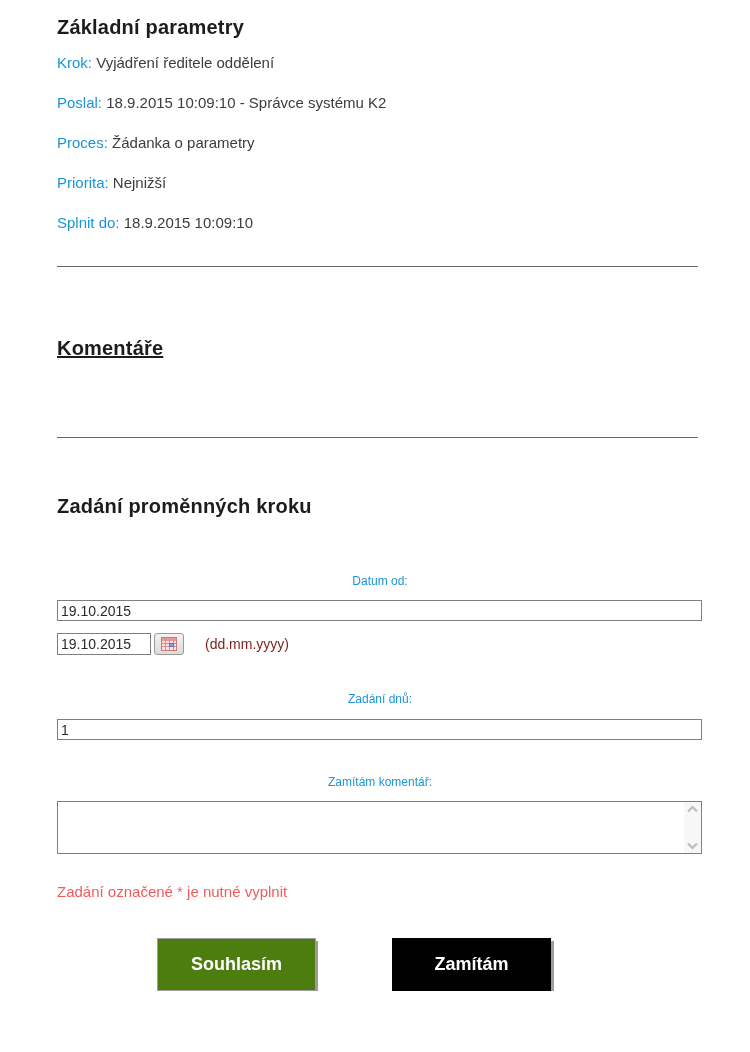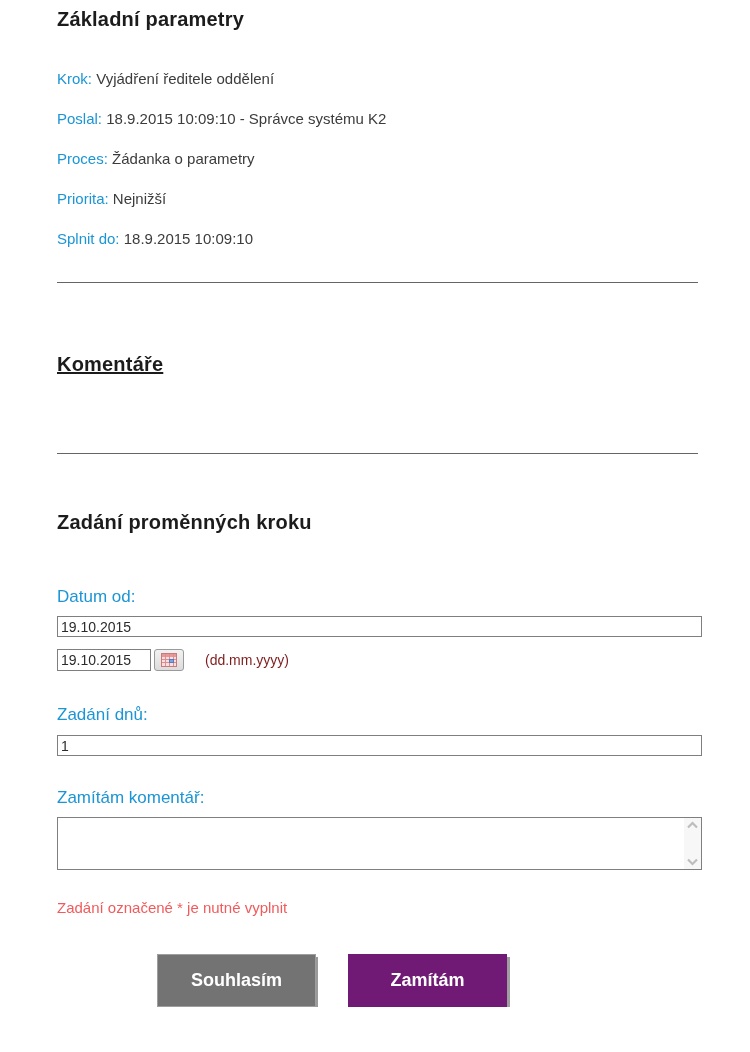--- a/index.html
+++ b/index.html
@@ -4,30 +4,30 @@
 <style>
   * { box-sizing: border-box; margin: 0; padding: 0; }
   html, body {
     background: #ffffff;
     font-family: "Liberation Sans", sans-serif;
     width: 750px;
   }
   .page {
     width: 646px;
     margin-left: 57px;
-    padding-top: 8px;
+    padding-top: 16px;
   }
   h1.section-title {
     font-size: 20px;
     line-height: 22px;
     font-weight: bold;
     color: #1c1c1c;
     letter-spacing: 0.2px;
   }
-  .params { margin-top: 40px; }
+  .params { margin-top: 16px; }
   .field-row {
     font-size: 15px;
     line-height: 18px;
     margin-bottom: 22px;
     color: #3c3c3c;
   }
   .field-label { color: #1b95d5; }
   .field-value { color: #3c3c3c; }
   hr.divider {
     border: none;
@@ -35,23 +35,24 @@
     height: 0;
     width: 641px;
   }
   .hr-1 { margin-top: 34px; }
   .title-comments { margin-top: 70px; text-decoration: underline; }
   .hr-2 { margin-top: 78px; }
   .title-vars { margin-top: 57px; }
 
   .form-label {
     display: block;
-    font-size: 17px;
+    font-size: 12px;
     line-height: 18px;
     color: #1b95d5;
+    text-align: center;
   }
   .lbl-datum-od { margin-top: 55px; }
   .text-input {
     display: block;
     width: 645px;
     height: 21px;
     border: 1px solid #7f7f7f;
     margin-top: 10px;
     padding: 1px 3px;
     font-family: "Liberation Sans", sans-serif;
@@ -142,27 +143,27 @@
     height: 53px;
     font-family: "Liberation Sans", sans-serif;
     font-size: 18px;
     font-weight: bold;
     color: #ffffff;
     cursor: pointer;
     border-radius: 0;
   }
   .approve-button {
     margin-left: 100px;
-    background: #737373;
+    background: #4d7c0f;
     border: 1px solid #9e9e9e;
     box-shadow: 2px 3px 0 #9a9a9a;
   }
   .reject-button {
-    margin-left: 32px;
-    background: #701a75;
+    margin-left: 76px;
+    background: #000000;
     border: none;
     box-shadow: 3px 3px 0 #9e9e9e;
     text-align: center;
   }
 </style>
 </head>
 <body>
 
 <div class="page">
 

